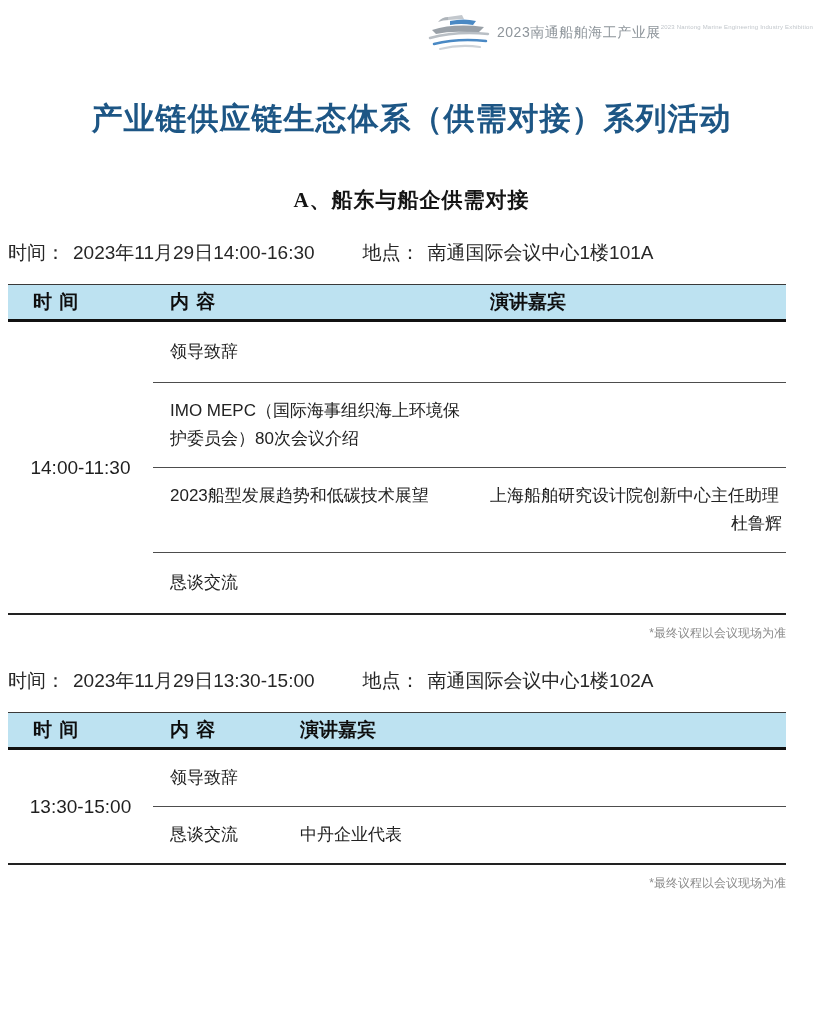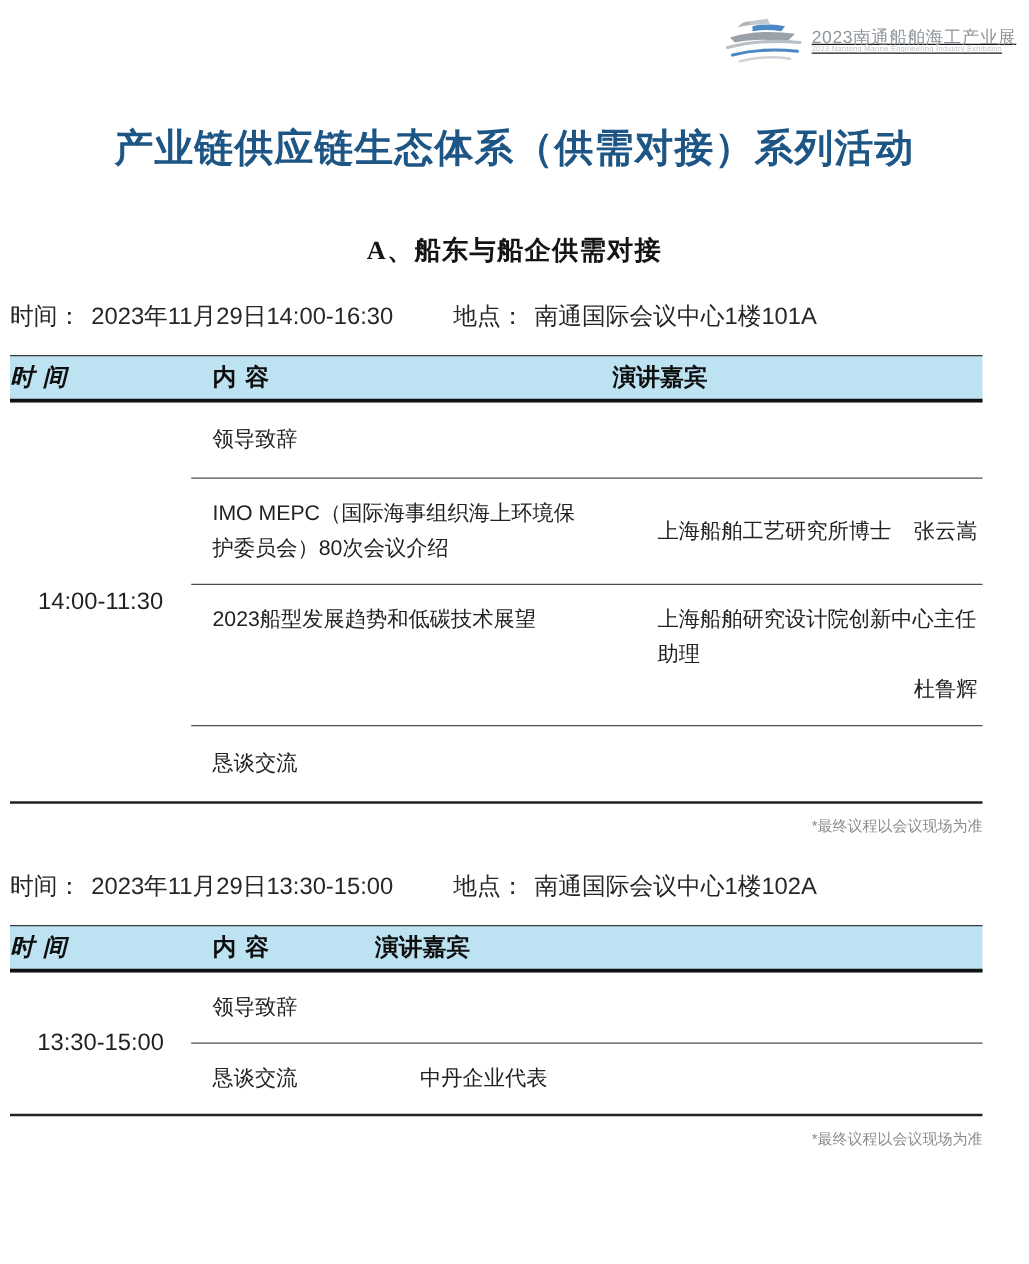--- a/index.html
+++ b/index.html
@@ -11,21 +11,21 @@
   }
   *{box-sizing:border-box;}
   html,body{margin:0;padding:0;}
   body{
     width:823px;height:1011px;background:#ffffff;position:relative;
     font-family:"Liberation Sans","DejaVu Sans",sans-serif;color:#1a1a1a;
     overflow:hidden;
   }
   
   .logo{position:absolute;top:8px;right:10px;display:flex;align-items:center;gap:7px;}
-  .logo-text{display:flex;flex-direction:column;line-height:1.15;text-decoration:underline;}
+  .logo-text{display:flex;flex-direction:row;line-height:1.15;}
   .logo-cn{font-size:14px;color:#8e959b;letter-spacing:0.5px;}
   .logo-en{font-size:6px;color:#c1c6cb;letter-spacing:0.2px;}
   
   .page-title{
     margin:98px 20px 0 20px;text-align:center;
     font-size:31px;font-weight:bold;color:var(--title-blue);
     font-family:"Liberation Serif","DejaVu Serif",serif;letter-spacing:1px;
   }
   
   .section-heading{
@@ -43,33 +43,33 @@
   .sched{margin:18px 37px 0 8px;}
   .thead{
     display:grid;align-items:center;height:38px;
     background:var(--header-bg);
     border-top:1px solid #3a3a3a;border-bottom:3px solid #111;
     font-size:19px;font-weight:bold;color:#0e0e0e;
   }
   .sec-a .thead,.sec-a .tbody{--c2:320px;}
   .sec-a .thead{grid-template-columns:145px 320px 1fr;}
   .sec-b .thead{grid-template-columns:145px 130px 1fr;}
-  .th-time{letter-spacing:1px;font-style:italic;}
+  .th-time{padding-left:25px;letter-spacing:1px;}
   .th-content{padding-left:17px;letter-spacing:1px;}
   .th-speaker{padding-left:17px;}
   .tbody{
     display:grid;grid-template-columns:145px 1fr;
     border-bottom:2px solid #222;
   }
   .time-cell{
     display:flex;align-items:center;justify-content:center;
     font-size:19px;color:#1f1f1f;
   }
   .rows{display:block;}
-  .row{display:grid;gap:36px;}
+  .row{display:grid;}
   .sec-a .row{grid-template-columns:320px 1fr;}
   .sec-b .row{grid-template-columns:130px 1fr;}
   .row + .row{border-top:1px solid var(--line-mid);}
   .cell-content{padding:14px 6px 14px 17px;font-size:17px;line-height:1.65;color:#222;}
   .cell-speaker{
     padding:14px 4px 14px 17px;font-size:17px;line-height:1.65;color:#222;
     display:flex;flex-wrap:wrap;align-content:center;align-items:center;
   }
   .sec-a .row-1 .cell-content,.sec-a .row-4 .cell-content{padding-top:16px;padding-bottom:16px;}
   .spk-name{margin-left:auto;}
@@ -121,24 +121,20 @@
       <div class="rows">
         <div class="row row-1">
           <div class="cell-content">领导致辞</div>
           <div class="cell-speaker">
             <span></span>
             <span class="spk-name"></span>
           </div>
         </div>
         <div class="row row-2">
           <div class="cell-content">IMO MEPC（国际海事组织海上环境保护委员会）80次会议介绍</div>
-          <div class="cell-speaker">
-            <span>上海船舶工艺研究所博士</span>
-            <span class="spk-name">张云嵩</span>
-          </div>
         </div>
         <div class="row row-3">
           <div class="cell-content">2023船型发展趋势和低碳技术展望</div>
           <div class="cell-speaker">
             <span>上海船舶研究设计院创新中心主任助理</span>
             <span class="spk-name">杜鲁辉</span>
           </div>
         </div>
         <div class="row row-4">
           <div class="cell-content">恳谈交流</div>

